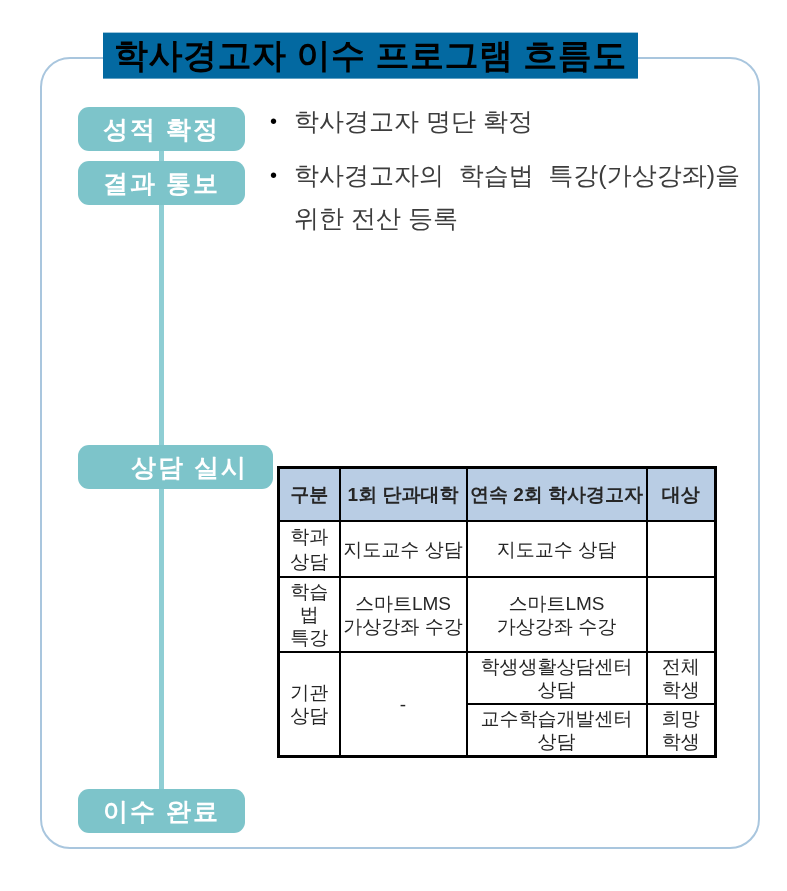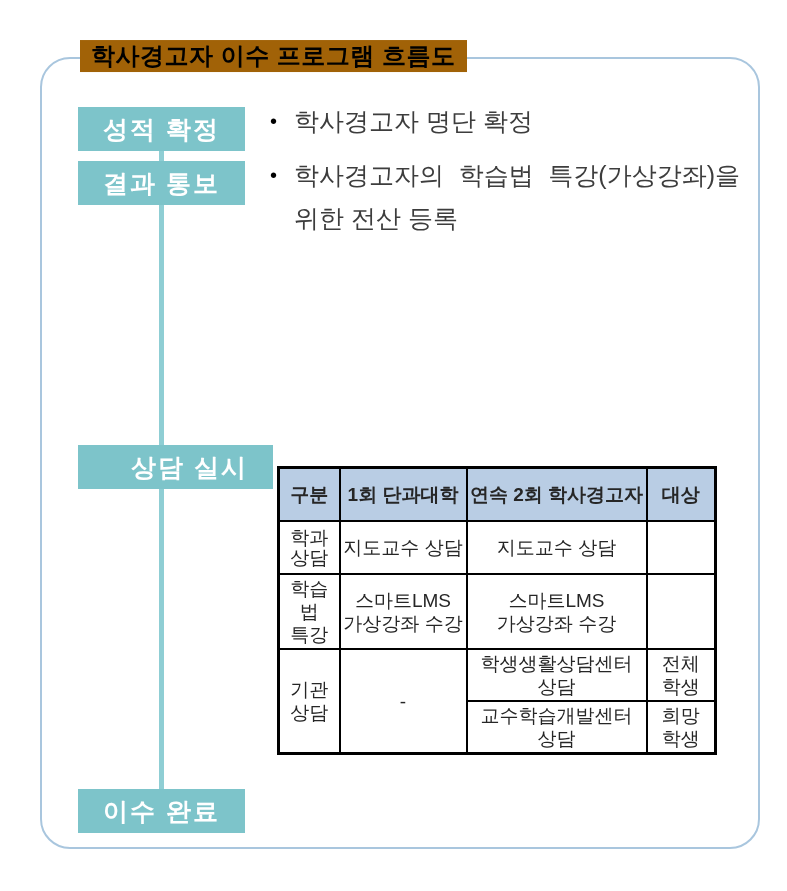--- a/index.html
+++ b/index.html
@@ -7,33 +7,33 @@
     position:relative; width:787px; height:891px; background:#ffffff;
     font-family:"Liberation Sans","DejaVu Sans",sans-serif; overflow:hidden;
   }
   
   .frame {
     position:absolute; left:40px; top:57px; width:716px; height:788px;
     border:2px solid #a9c6de; border-radius:30px;
   }
   
   .page-title {
-    position:absolute; left:80px; top:57px; transform:translateY(-53%);
-    background:#a16207; padding:0 11px;
-    font-size:24px; font-weight:bold; color:#000; letter-spacing:0.5px;
+    position:absolute; left:103px; top:57px; transform:translateY(-53%);
+    background:#0369a1; padding:0 11px;
+    font-size:34px; font-weight:bold; color:#000; letter-spacing:0.5px;
     white-space:nowrap;
   }
   
   .connector {
     position:absolute; left:159px; top:128px; width:5px; height:682px;
     background:#8fced4;
   }
   .step {
     position:absolute; left:78px; width:167px; height:44px;
-    background:#7dc4ca; border-radius:0;
+    background:#7dc4ca; border-radius:11px;
     color:#ffffff; font-weight:bold; font-size:25px; letter-spacing:2px;
     display:flex; align-items:center; justify-content:center;
     white-space:nowrap;
   }
   .step-1 { top:107px; }
   .step-2 { top:161px; }
   .step-3 { top:445px;padding-left:28px; }
   .step-4 { top:789px; }
   
   .bullets {
@@ -62,21 +62,21 @@
   }
   .consult-table th, .consult-table td {
     border:2px solid #000; padding:2px 2px; white-space:pre-line;
   }
   .consult-table { border:3px solid #000; }
   .consult-table th {
     background:#b9cde4; font-weight:bold; height:47px; font-size:19px;
   }
   .consult-table td { line-height:23px; }
   .row-dept td { height:47px; }
-  .row-dept .cell-squish { line-height:20px; }
+  .row-dept .cell-squish { line-height:25px; }
   .row-lecture td { height:53px; }
   .row-org td { height:40px; }
   .col-cat  { width:61px; }
   .col-1st  { width:127px; }
   .col-2nd  { width:180px; }
   .col-tgt  { width:69px; }
 </style>
 </head>
 <body>
 

